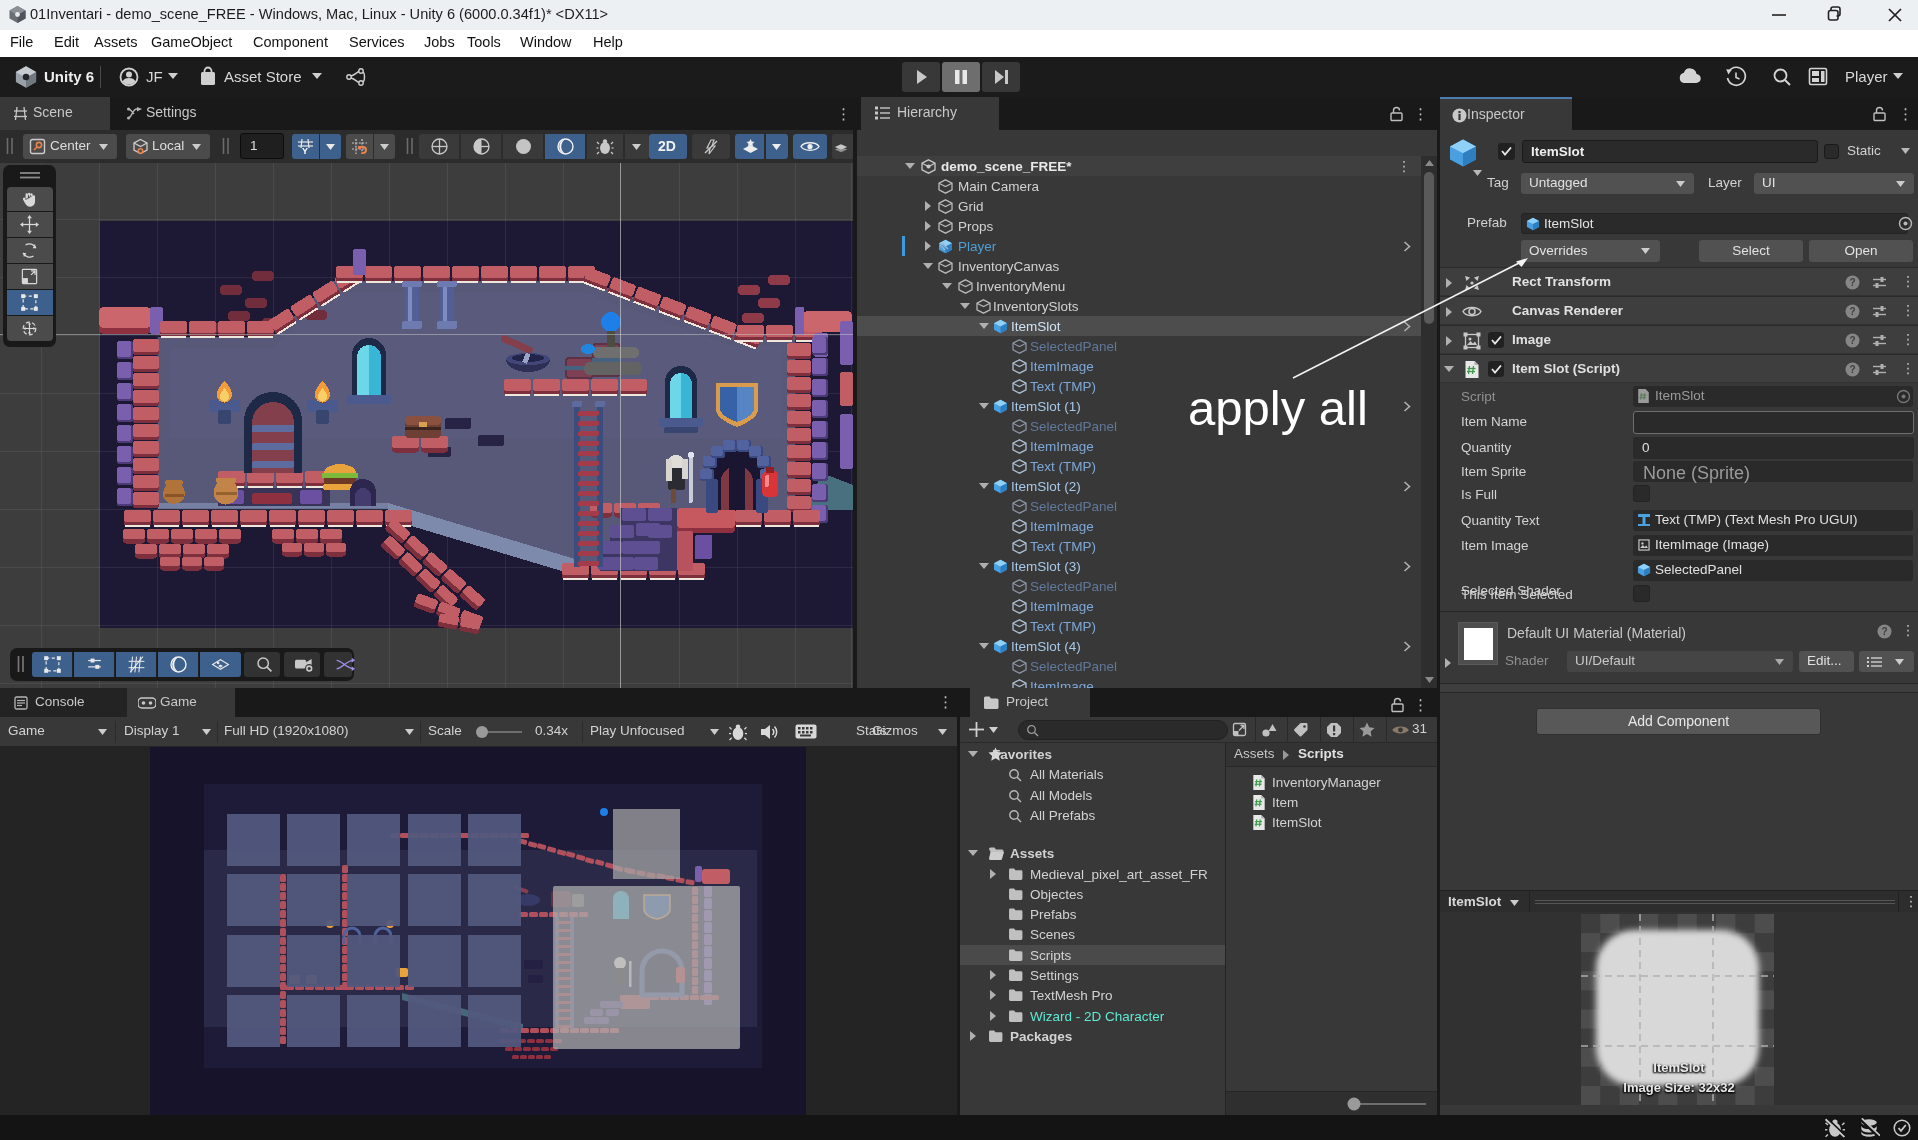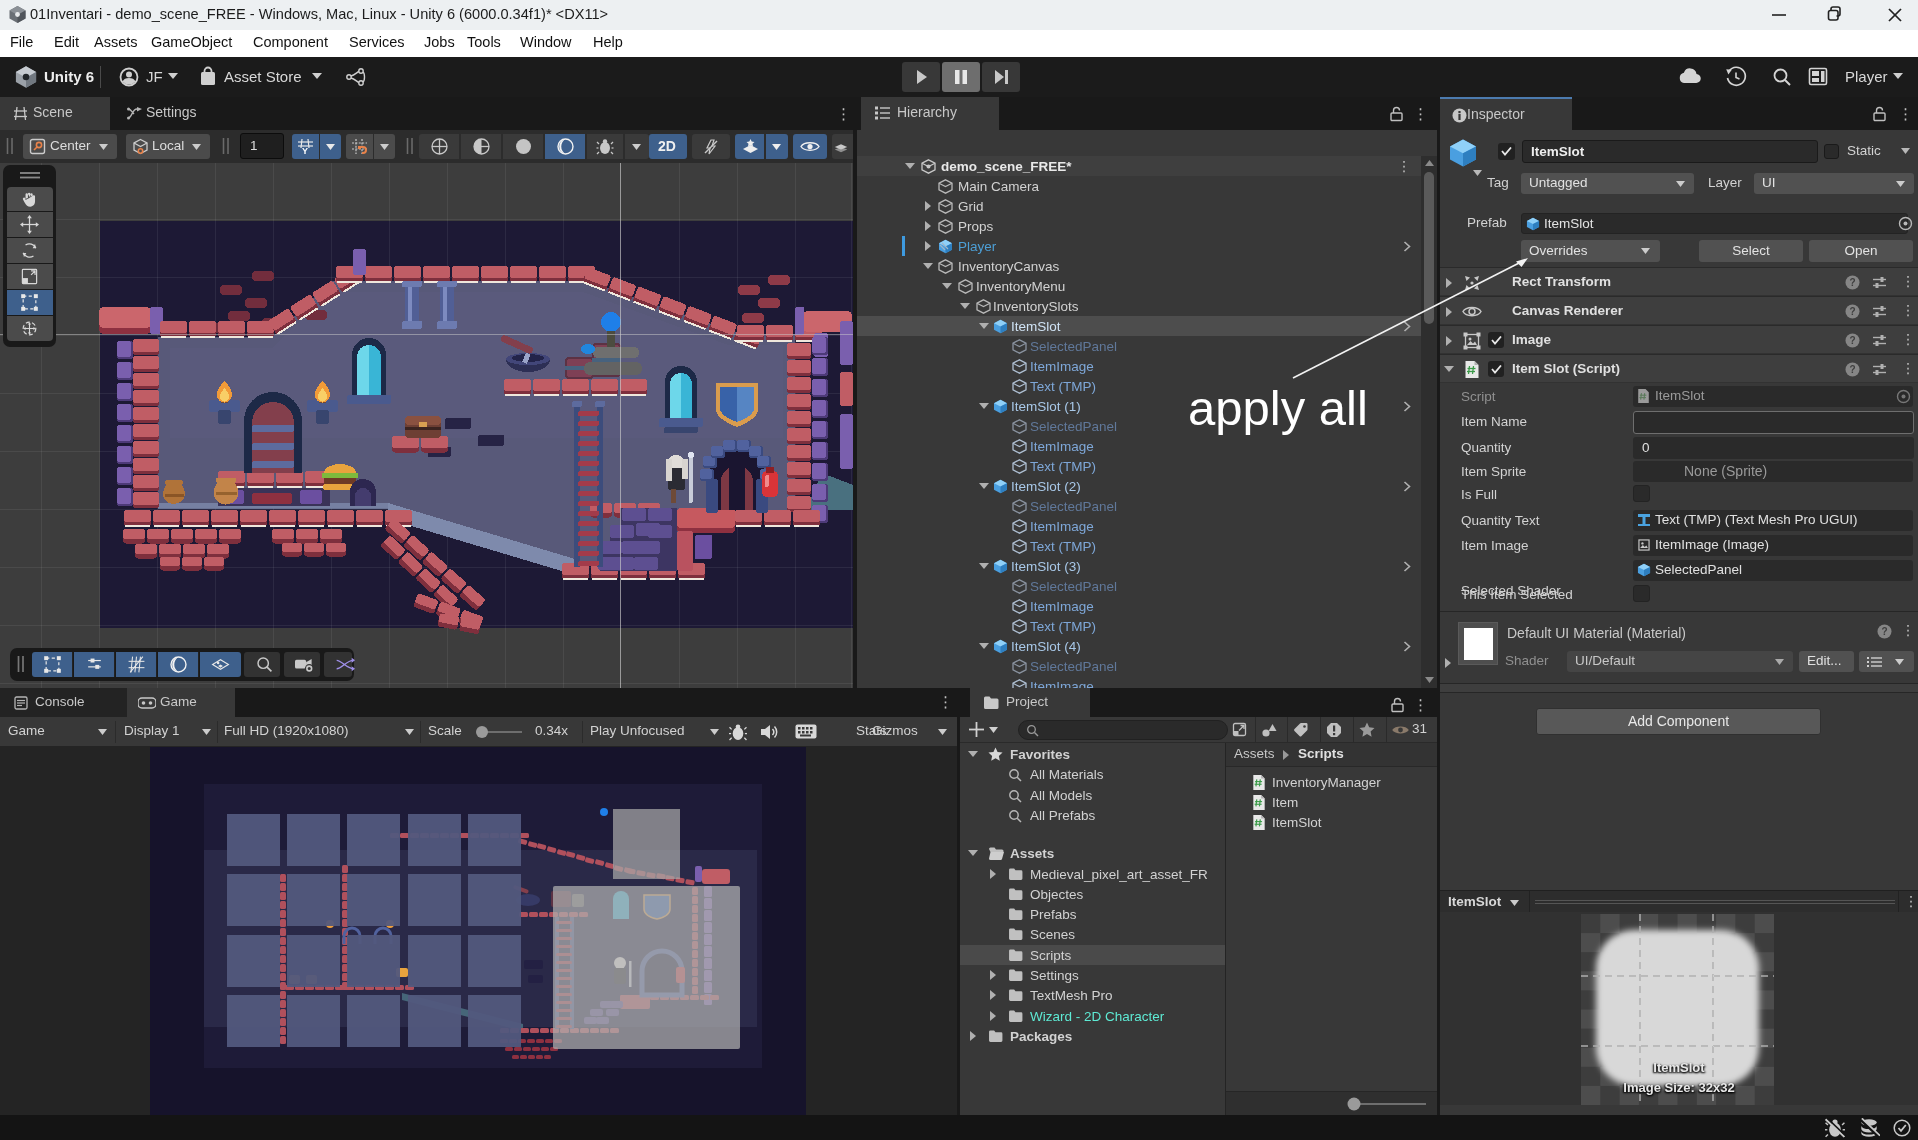--- a/index.html
+++ b/index.html
@@ -1689,21 +1689,21 @@
           </svg>
         </div>
     <span class="abs" style="left:21px;top:284px;font-size:13.5px;color:#d2d2d2;">Item Name</span>
     <div class="abs" style="left:193px;top:281px;width:281px;height:23px;background:#2a2a2a;border:1px solid #6e6e6e;border-radius:3px;"></div>
     <span class="abs" style="left:21px;top:310px;font-size:13.5px;color:#d2d2d2;">Quantity</span>
     <div class="abs" style="left:193px;top:307px;width:281px;height:22px;background:#2a2a2a;border-radius:3px;">
           <span style="position:absolute;left:9px;top:3px;font-size:13.5px;color:#e0e0e0;">0</span>
         </div>
     <span class="abs" style="left:21px;top:334px;font-size:13.5px;color:#d2d2d2;">Item Sprite</span>
     <div class="abs" style="left:193px;top:331px;width:280px;height:21px;background:#2a2a2a;border-radius:3px;">
-   <span style="position:absolute;left:10px;top:2px;font-size:14px;color:#9a9a9a;margin-left:41px;">None (Sprite)</span>
+   <span style="position:absolute;left:10px;top:2px;font-size:18px;color:#9a9a9a;">None (Sprite)</span>
         </div>
     <span class="abs" style="left:21px;top:357px;font-size:13.5px;color:#d2d2d2;">Is Full</span>
     <div class="abs" style="left:193px;top:355px;width:17px;height:17px;background:#2a2a2a;border:1px solid #232323;border-radius:3px;"></div>
     <span class="abs" style="left:21px;top:383px;font-size:13.5px;color:#d2d2d2;">Quantity Text</span>
     <div class="abs" style="left:193px;top:380px;width:280px;height:21px;background:#2a2a2a;border-radius:3px;">
    <svg class="abs" style="left:4px;top:3px;" width="14" height="14" viewBox="0 0 14 14">
             <rect x="1" y="1" width="12" height="3" fill="#4aa3e0"></rect>
             <rect x="5.5" y="1" width="3" height="12" fill="#4aa3e0"></rect>
             <rect x="1" y="11" width="12" height="2" fill="#4aa3e0"></rect>
           </svg>
@@ -2430,21 +2430,21 @@
         </svg>
     <span class="abs" style="left:452px;top:4px;font-size:13.5px;color:#d2d2d2;">31</span>
     </div>
     <div class="abs" style="left:0;top:55px;width:477px;height:372px;background:#383838;overflow:hidden;">
     <svg class="abs" style="left:8px;top:8px;" width="10" height="7">
           <polygon points="0,0 10,0 5,6" fill="#b0b0b0"></polygon>
         </svg>
     <svg class="abs" style="left:28px;top:4px;" width="15" height="15" viewBox="0 0 16 16">
           <path d="M8 0.5 l2.2 4.8 5.3 0.6 -3.9 3.6 1 5.2 -4.6 -2.6 -4.6 2.6 1 -5.2 -3.9 -3.6 5.3 -0.6 z" fill="#d8d8d8"></path>
         </svg>
-    <span class="abs" style="left:50px;top:4px;font-size:13.5px;font-weight:bold;color:#d2d2d2;white-space:nowrap;">Favorites</span>
+    <span class="abs" style="left:32px;top:4px;font-size:13.5px;font-weight:bold;color:#d2d2d2;white-space:nowrap;">Favorites</span>
     <svg class="abs" style="left:48px;top:25.3px;" width="14" height="14" viewBox="0 0 14 14">
           <circle cx="6" cy="6" r="4.2" fill="none" stroke="#b8b8b8" stroke-width="1.4"></circle>
           <line x1="9.2" y1="9.2" x2="13" y2="13" stroke="#b8b8b8" stroke-width="1.5"></line>
         </svg>
     <span class="abs" style="left:70px;top:24.3px;font-size:13.5px;font-weight:normal;color:#d2d2d2;white-space:nowrap;">All Materials</span>
     <svg class="abs" style="left:48px;top:45.6px;" width="14" height="14" viewBox="0 0 14 14">
           <circle cx="6" cy="6" r="4.2" fill="none" stroke="#b8b8b8" stroke-width="1.4"></circle>
           <line x1="9.2" y1="9.2" x2="13" y2="13" stroke="#b8b8b8" stroke-width="1.5"></line>
         </svg>
     <span class="abs" style="left:70px;top:44.6px;font-size:13.5px;font-weight:normal;color:#d2d2d2;white-space:nowrap;">All Models</span>

